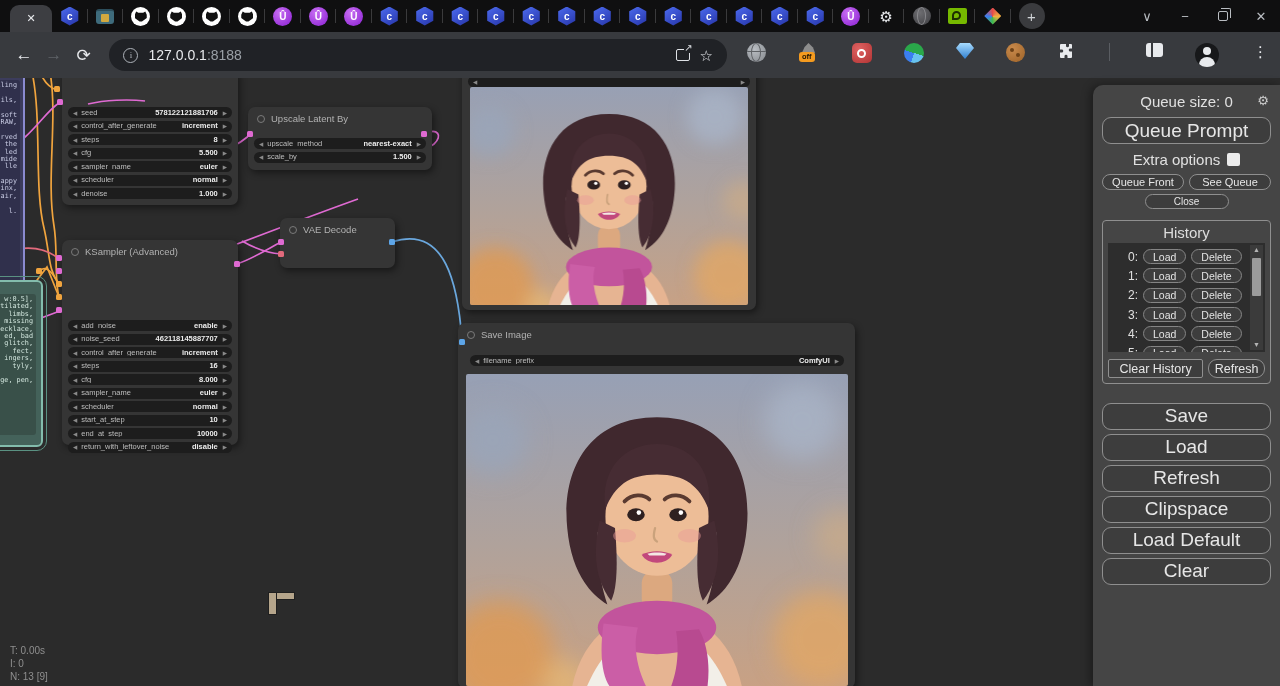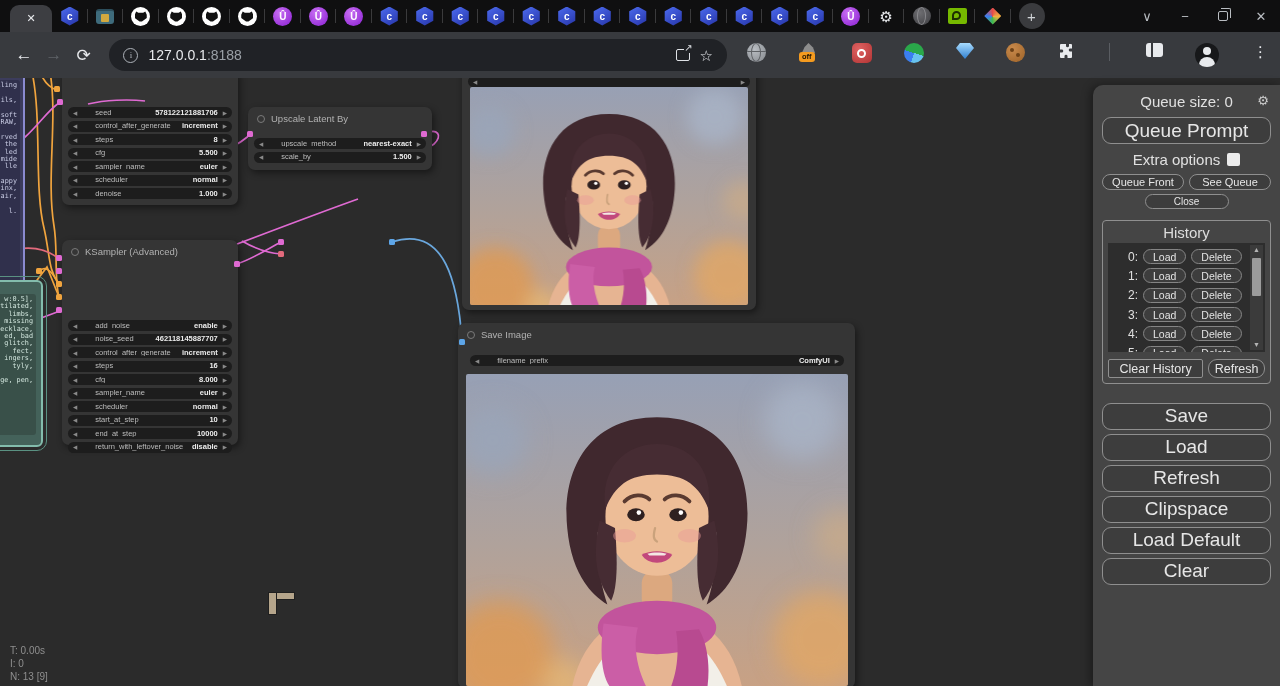--- a/index.html
+++ b/index.html
@@ -88,21 +88,21 @@
   .wires,.wires-over{position:absolute;left:0;top:0;pointer-events:none}
   .wires{z-index:1}.wires-over{z-index:6}
   .node{position:absolute;background:#353535;border-radius:7px;box-shadow:2px 3px 7px rgba(0,0,0,.45);z-index:2}
   .nt{display:flex;align-items:center;gap:6px;padding:6px 9px 0 9px;font-size:9.5px;color:#b2b2b2;white-space:nowrap}
   .ndot{width:8px;height:8px;border:1.6px solid #7a7a7a;border-radius:50%;flex:none}
   .widgets{position:absolute;left:6px;right:6px}
   .w{height:11px;margin-bottom:2.5px;background:#1d1d1d;border-radius:5.5px;
     display:flex;align-items:center;padding:0 5px;font-size:7.5px;line-height:1}
   .w .la::before{content:"◀";font-size:5.5px;color:#8a8a8a}
   .w .ra::before{content:"▶";font-size:5.5px;color:#8a8a8a}
-  .w .name{color:#bdbdbd;flex:1;margin-left:18px;white-space:nowrap;overflow:hidden}
+  .w .name{color:#bdbdbd;flex:1;margin-left:4px;white-space:nowrap;overflow:hidden}
   .w .val{color:#ececec;font-weight:bold;margin-right:5px;white-space:nowrap}
   .pt{position:absolute;width:6px;height:6px;border-radius:1.5px;z-index:5}
   .portrait{position:absolute;border-radius:2px}
   
   .pnode{position:absolute;z-index:2;border-radius:6px}
   .pnode .inner{position:absolute;overflow:hidden;font-family:"DejaVu Sans Mono",monospace;font-size:6.8px;line-height:7.4px}
   .pnode .inner div{text-align:right;white-space:nowrap;height:7.4px}
   #prompt-pos{left:-22px;top:-10px;width:47px;height:252px;background:#3c3c5c;border:2px solid #8b8bd0}
   #prompt-pos .inner{left:3px;top:10px;right:3px;bottom:8px;background:#30304c;color:#c9cce4;border-radius:3px;padding:2px 3px}
   #prompt-neg{left:-30px;top:202px;width:73px;height:167px;background:#44625a;border:2px solid #83bcac;outline:1.5px solid #5a9182;outline-offset:3px}
@@ -477,20 +477,26 @@
           </div>
         <div class="w">
             <span class="la"></span>
             <span class="name">scale_by</span>
             <span class="val">1.500</span>
             <span class="ra"></span>
           </div>
       </div>
     </div>
 
+    <div class="node" style="left:280px;top:140px;width:115px;height:50px">
+      <div class="nt">
+          <span class="ndot"></span>
+          <span>VAE Decode</span>
+        </div>
+    </div>
 
     <div class="node" style="left:62px;top:162px;width:176px;height:205px">
       <div class="nt">
           <span class="ndot"></span>
           <span>KSampler (Advanced)</span>
         </div>
       <div class="widgets" style="top:80px">
         <div class="w">
             <span class="la"></span>
             <span class="name">add_noise</span>

